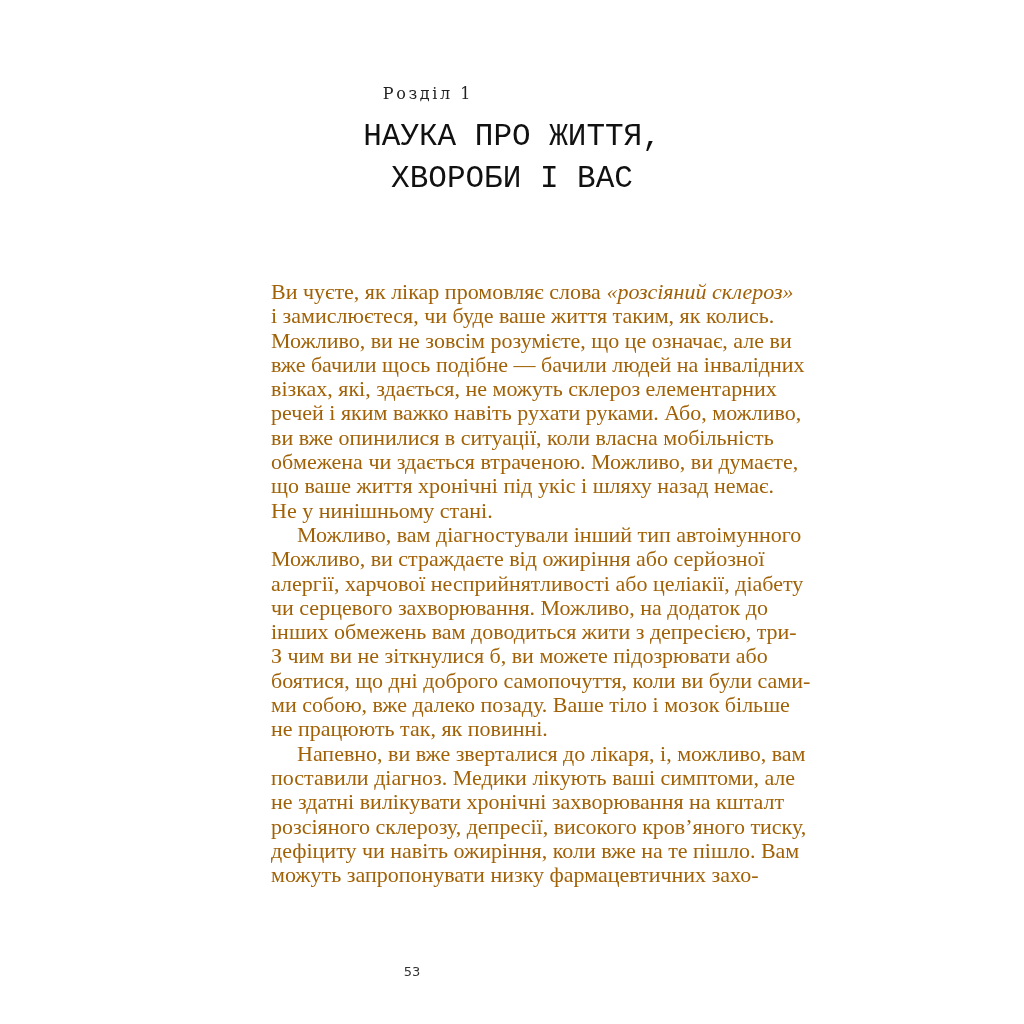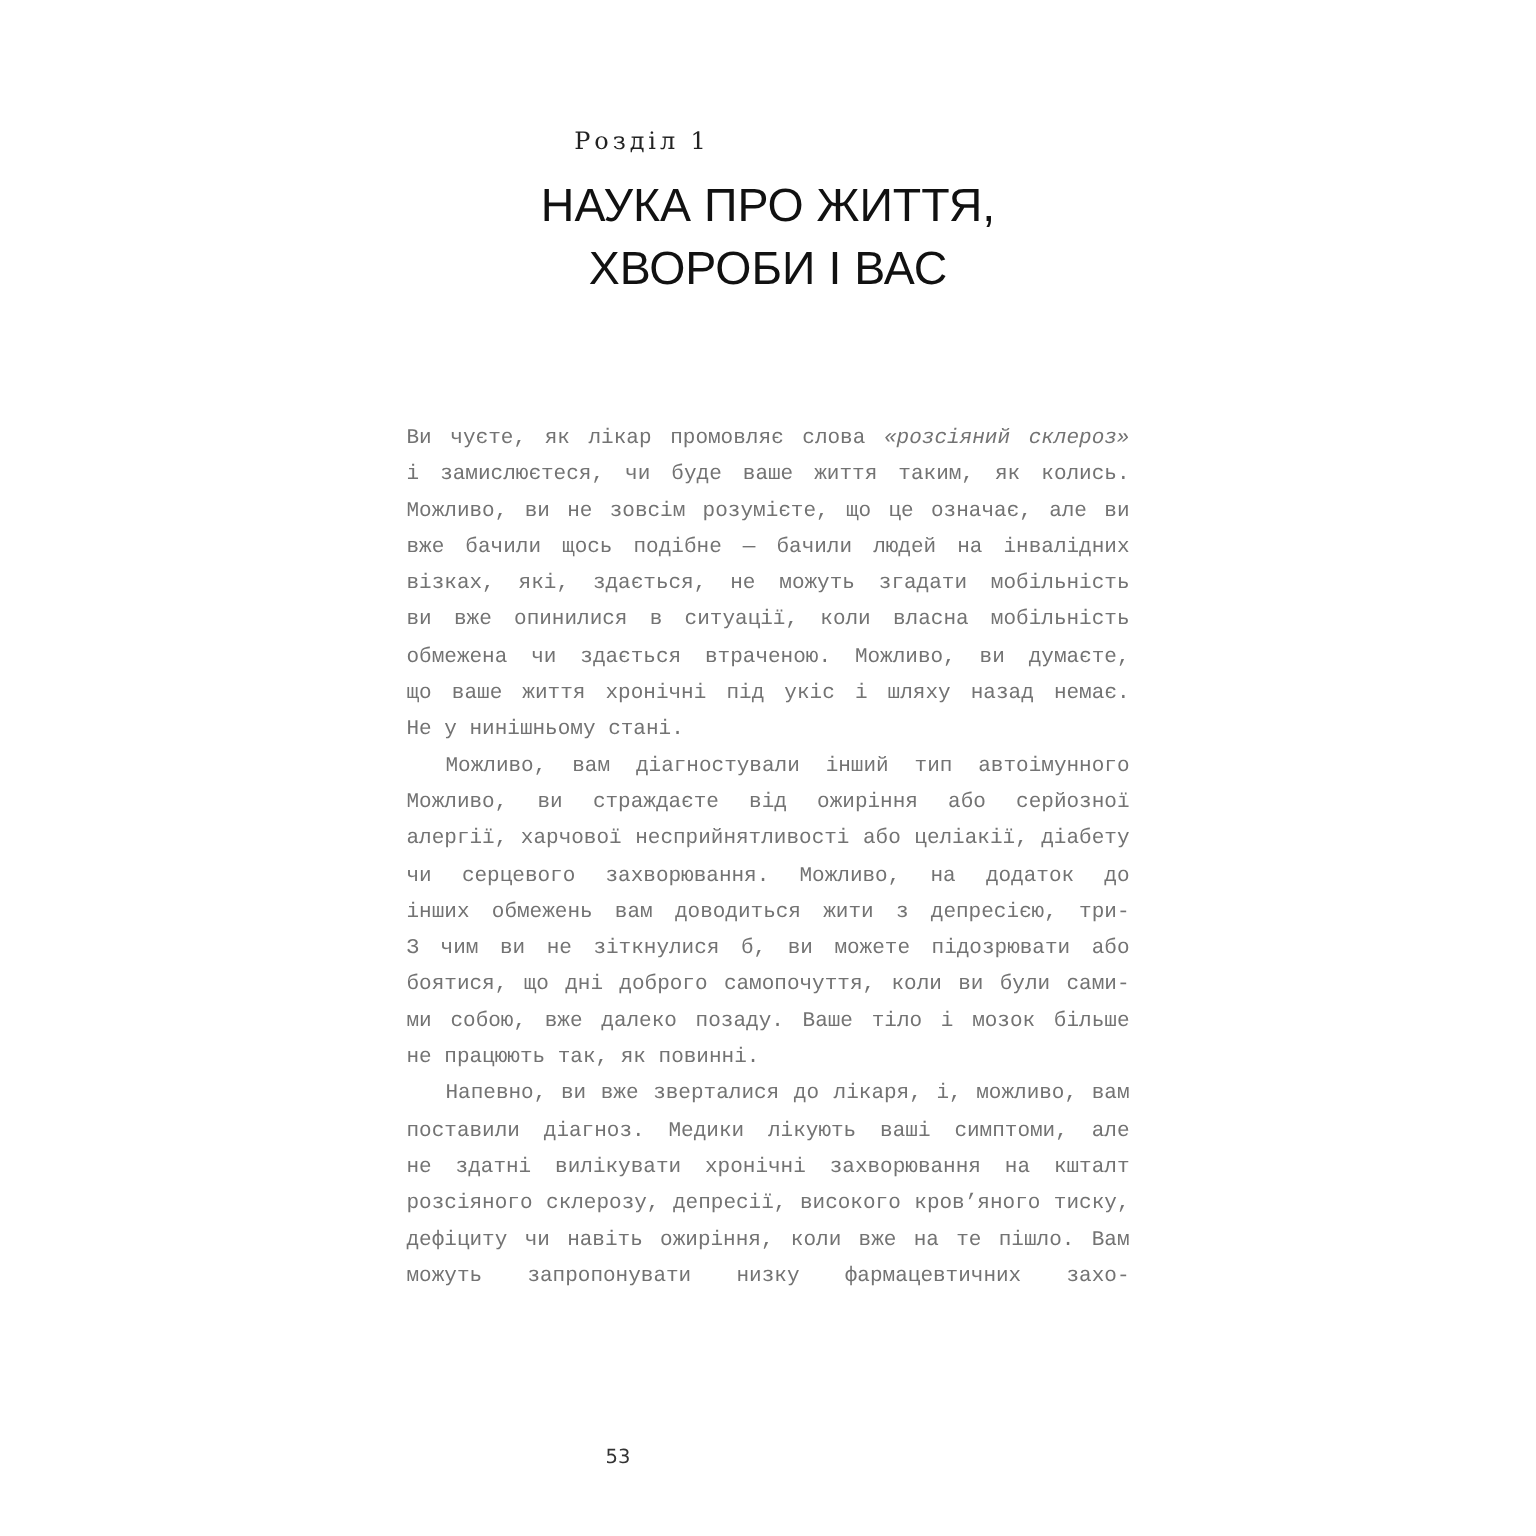--- a/index.html
+++ b/index.html
@@ -27,37 +27,37 @@
     font-family: "DejaVu Serif", "Liberation Serif", serif;
     font-size: 16px;
     letter-spacing: 2.6px;
     color: #222;
   }
   .chapter-title {
     position: absolute;
     top: 116px;
     left: 0; width: 1024px;
     text-align: center;
-    font-family: Liberation Sans, sans-serif;
+    font-family: Liberation Mono, monospace;
     font-size: 31px;
     line-height: 42px;
     font-weight: normal;
     color: #111;
     margin: 0;
   }
   .chapter-title span { display: block; }
   .body-text {
     position: absolute;
     top: 280px;
     left: 271px;
     width: 482px;
-    font-family: Liberation Mono, monospace;
-    font-size: 14px;
+    font-family: Liberation Serif, serif;
+    font-size: 22px;
     line-height: 24.3px;
-    color: #737373;
+    color: #a16207;
   }
   .line {
     display: block;
     white-space: nowrap;
     text-align: justify;
     text-align-last: justify;
     height: 24.3px;
   }
   .line.last {
     text-align-last: left;
@@ -86,21 +86,22 @@
     <span>ХВОРОБИ І ВАС</span>
   </h1>
 
   <div class="body-text">
 
     <div>
       <span class="line"><span>Ви чуєте, як лікар промовляє слова </span><span class="italic">«розсіяний склероз»</span></span>
       <span class="line">і замислюєтеся, чи буде ваше життя таким, як колись.</span>
       <span class="line">Можливо, ви не зовсім розумієте, що це означає, але ви</span>
       <span class="line">вже бачили щось подібне — бачили людей на інвалідних</span>
-      <span class="line">візках, які, здається, не можуть згадати мобільність</span>
+      <span class="line">візках, які, здається, не можуть склероз елементарних</span>
+      <span class="line">речей і яким важко навіть рухати руками. Або, можливо,</span>
       <span class="line">ви вже опинилися в ситуації, коли власна мобільність</span>
       <span class="line">обмежена чи здається втраченою. Можливо, ви думаєте,</span>
       <span class="line">що ваше життя хронічні під укіс і шляху назад немає.</span>
       <span class="line last">Не у нинішньому стані.</span>
     </div>
 
     <div>
       <span class="line indent">Можливо, вам діагностували інший тип автоімунного</span>
       <span class="line">Можливо, ви страждаєте від ожиріння або серйозної</span>
       <span class="line">алергії, харчової несприйнятливості або целіакії, діабету</span>

